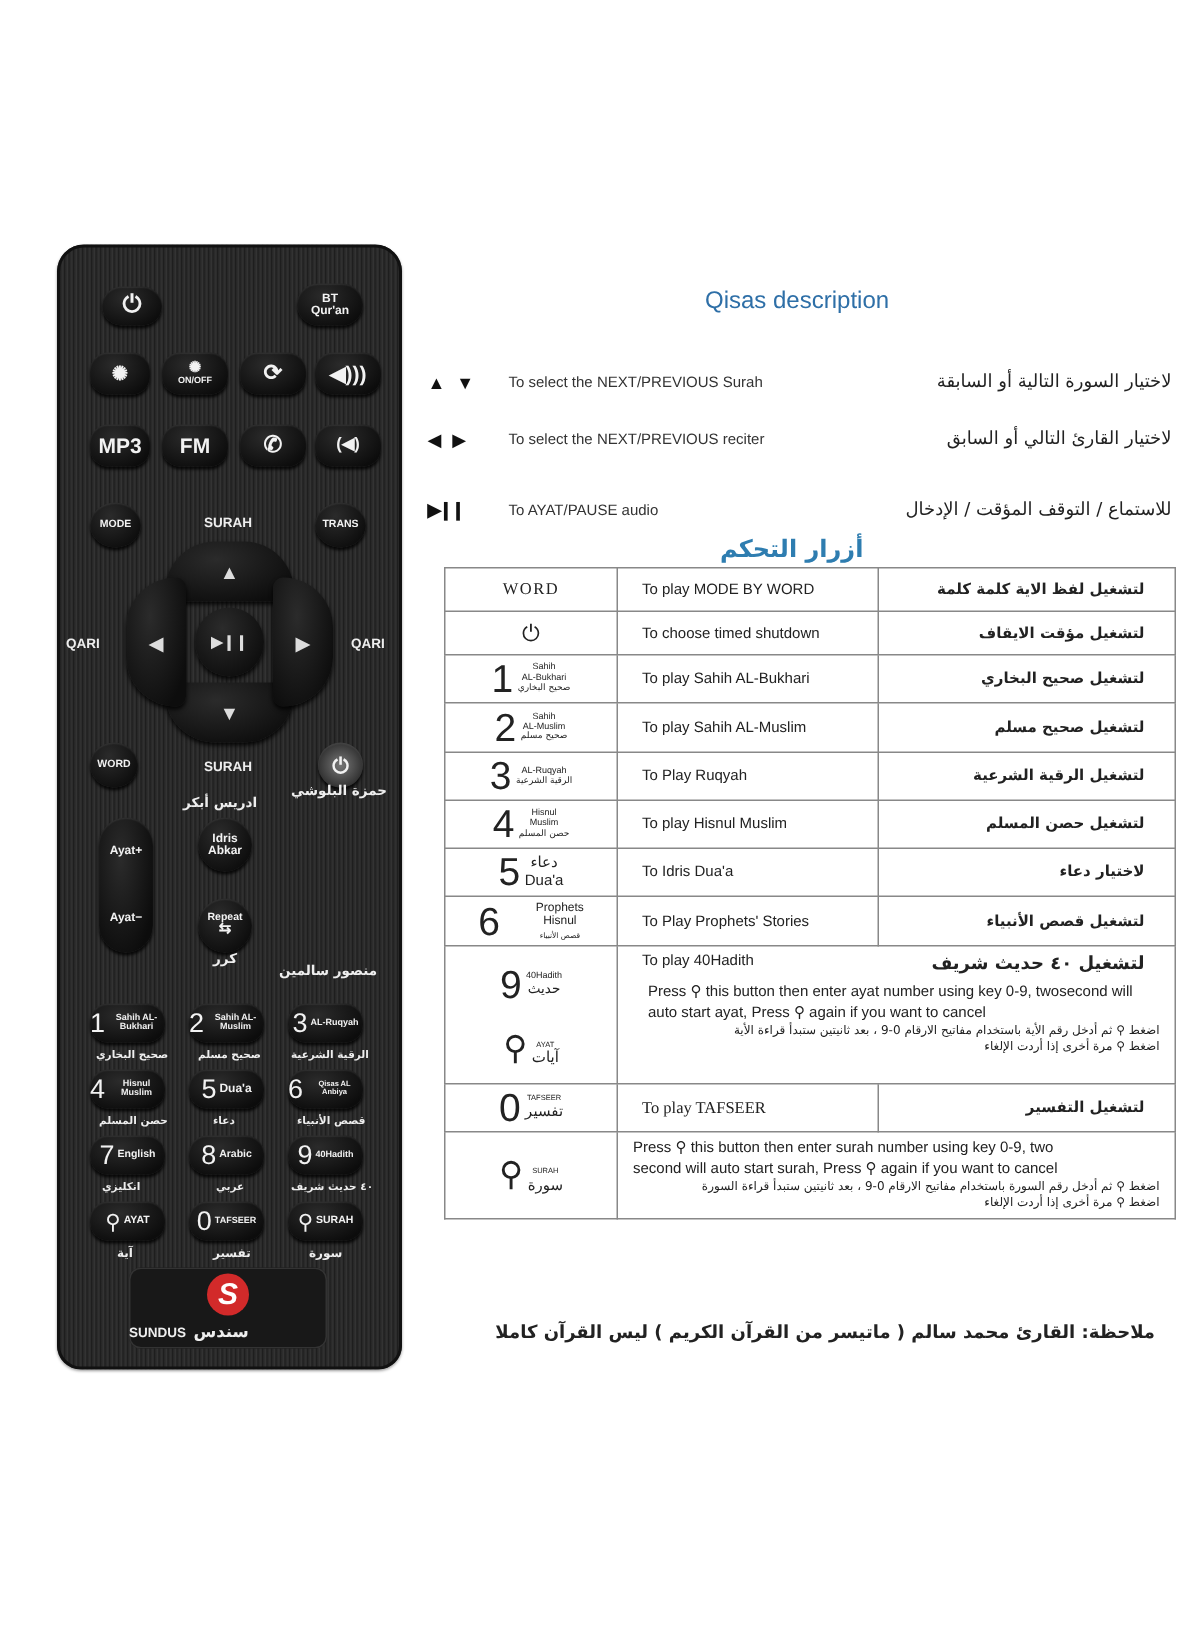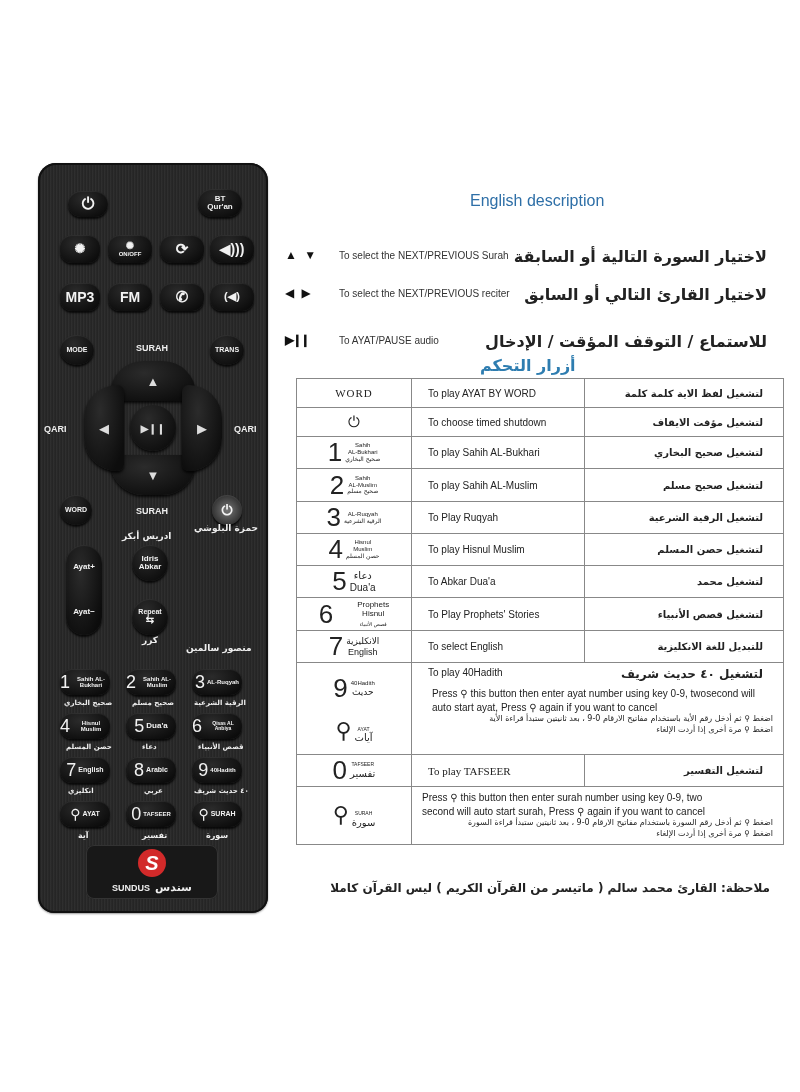--- a/index.html
+++ b/index.html
@@ -22,28 +22,28 @@
   .small { font-size: 7px; font-weight: bold; }
   .tiny { font-size: 6px; }
   .num { font-size: 18px; font-weight: normal; margin-right: 2px; }
   .dseg { position: absolute; background: radial-gradient(ellipse at 40% 30%, #2b2b2b, #0d0d0d 80%);
           box-shadow: 0 2px 3px rgba(0,0,0,.85); display:flex; align-items:center; justify-content:center; color:#ddd; }
   .logo-area { position: absolute; left: 48px; top: 682px; width: 132px; height: 54px; border-radius: 8px;
                background: #181818; box-shadow: inset 0 0 0 1px #333; }
   .logo-circle { position: absolute; left: 52px; top: 4px; width: 28px; height: 28px; border-radius: 50%;
                  background: #d22a2a; color:#fff; font-weight:bold; font-size: 20px; font-style: italic;
                  display:flex; align-items:center; justify-content:center; }
-  .logo-text { position: absolute; left: 0; right: 0; top: 36px; text-align: center; color: #eee; font-size: 9px; font-weight: bold; }
+  .logo-text { position: absolute; left: 0; right: 0; top: 36px; text-align: left; color: #eee; font-size: 9px; font-weight: bold; }
 
   
   .title { position: absolute; left: 470px; top: 192px; color: #2e6fa7; font-size: 16px; }
   .desc-row { position: absolute; left: 285px; width: 500px; height: 20px; font-size: 10px; }
   .desc-row .icon { position: absolute; left: 0; top: 2px; font-size: 12px; color: #111; letter-spacing: 2px; }
   .desc-row .en { position: absolute; left: 54px; top: 4px; color: #333; }
-  .desc-row .arx { position: absolute; right: 18px; top: 1px; font-size: 16px; font-weight: bold; direction: rtl; font-family: "DejaVu Sans", sans-serif; }
+  .desc-row .arx { position: absolute; right: 4px; top: 1px; font-size: 12px; font-weight: normal; direction: rtl; font-family: "DejaVu Sans", sans-serif; }
   .ar-title { position: absolute; left: 480px; top: 356px; color: #2e7db0; font-size: 16px; font-weight: bold; direction: rtl; font-family: "DejaVu Sans", sans-serif; }
 
   table.ctl { position: absolute; left: 296px; top: 378px; width: 488px; border-collapse: collapse; }
   table.ctl td { border: 1.5px solid #888; font-size: 10px; vertical-align: middle; }
   td.key { width: 115px; text-align: center; position: relative; }
   td.en { padding-left: 16px; color: #222; }
   td.arcol { text-align: right; padding-right: 20px; font-size: 12px; font-weight: bold; direction: rtl; font-family: "DejaVu Sans", sans-serif; }
   .kbig { font-size: 26px; vertical-align: middle; }
   .ksub { display: inline-block; font-size: 6px; line-height: 1.15; vertical-align: middle; margin-left: 3px; text-align: center; }
   .ksub.md { font-size: 10px; }
@@ -212,21 +212,21 @@
   </div>
 
   <div class="logo-area">
     <div class="logo-circle">S</div>
     <div class="logo-text">
       <span>SUNDUS</span>&nbsp;&nbsp;<span class="ar" style="font-size:11px;">سندس</span>
     </div>
   </div>
 </div>
 
-<div class="title">English description</div>
+<div class="title">Qisas description</div>
 
 <div class="desc-row" style="top:246px;">
   <span class="icon">▲ ▼</span>
   <span class="en">To select the NEXT/PREVIOUS Surah</span>
   <span class="arx">لاختيار السورة التالية أو السابقة</span>
 </div>
 <div class="desc-row" style="top:284px;">
   <span class="icon">◀ ▶</span>
   <span class="en">To select the NEXT/PREVIOUS reciter</span>
   <span class="arx">لاختيار القارئ التالي أو السابق</span>
@@ -236,21 +236,21 @@
   <span class="en">To AYAT/PAUSE audio</span>
   <span class="arx">للاستماع / التوقف المؤقت / الإدخال</span>
 </div>
 
 <div class="ar-title">أزرار التحكم</div>
 
 <table class="ctl">
   <tbody>
       <tr style="height:29px;">
     <td class="key" style="font-family:'Liberation Serif',serif;font-size:11px;letter-spacing:1px;">WORD</td>
-    <td class="en">To play AYAT BY WORD</td>
+    <td class="en">To play MODE BY WORD</td>
     <td class="arcol">لتشغيل لفظ الاية كلمة كلمة</td>
   </tr>
   <tr style="height:29px;">
     <td class="key" style="font-size:15px;">⏻</td>
     <td class="en">To choose timed shutdown</td>
     <td class="arcol">لتشغيل مؤقت الايقاف</td>
   </tr>
   <tr style="height:32px;">
     <td class="key"><span class="kbig">1</span><span class="ksub"><span>Sahih</span><br><span>AL-Bukhari</span><br><span class="ar">صحيح البخاري</span></span></td>
     <td class="en">To play Sahih AL-Bukhari</td>
@@ -266,32 +266,27 @@
     <td class="en">To Play Ruqyah</td>
     <td class="arcol">لتشغيل الرقية الشرعية</td>
   </tr>
   <tr style="height:32px;">
     <td class="key"><span class="kbig">4</span><span class="ksub"><span>Hisnul</span><br><span>Muslim</span><br><span class="ar">حصن المسلم</span></span></td>
     <td class="en">To play Hisnul Muslim</td>
     <td class="arcol">لتشغيل حصن المسلم</td>
   </tr>
   <tr style="height:32px;">
     <td class="key"><span class="kbig">5</span><span class="ksub md"><span class="ar">دعاء</span><br><span>Dua'a</span></span></td>
-    <td class="en">To Abkar Dua'a</td>
-    <td class="arcol">لتشغيل محمد</td>
+    <td class="en">To Idris Dua'a</td>
+    <td class="arcol">لاختيار دعاء</td>
   </tr>
   <tr style="height:33px;">
     <td class="key"><span class="kbig">6</span><span class="ksub" style="font-size:8px;margin-left:24px;"><span>Prophets</span><br><span>Hisnul</span><br><span class="ar" style="font-size:5px;">قصص الأنبياء</span></span></td>
     <td class="en">To Play Prophets' Stories</td>
     <td class="arcol">لتشغيل قصص الأنبياء</td>
-  </tr>
-  <tr style="height:32px;">
-    <td class="key"><span class="kbig">7</span><span class="ksub md" style="font-size:9px;"><span class="ar">الانكليزية</span><br><span>English</span></span></td>
-    <td class="en">To select English</td>
-    <td class="arcol">للتبديل للغة الانكليزية</td>
   </tr>
   <tr style="height:92px;">
     <td class="key">
       <div style="margin-bottom:14px;"><span class="kbig">9</span><span class="ksub" style="font-size:6px;"><span>40Hadith</span><br><span class="ar" style="font-size:9px;">حديث</span></span></div>
       <div><span class="mag">⚲</span><span class="ksub" style="font-size:5px;"><span>AYAT</span><br><span class="ar" style="font-size:10px;margin-top:44px;">آيات</span></span></div>
     </td>
     <td colspan="2" style="vertical-align:top;">
       <div style="display:flex;justify-content:space-between;padding:4px 20px 2px 16px;">
         <span>To play 40Hadith</span>
         <span class="ar" style="font-size:12px;font-weight:bold;">لتشغيل ٤٠ حديث شريف</span>

